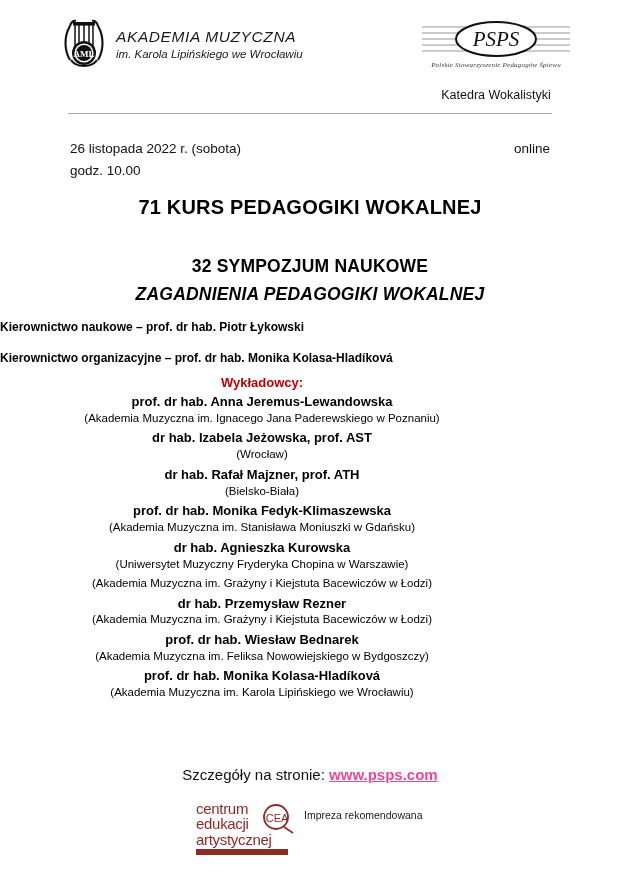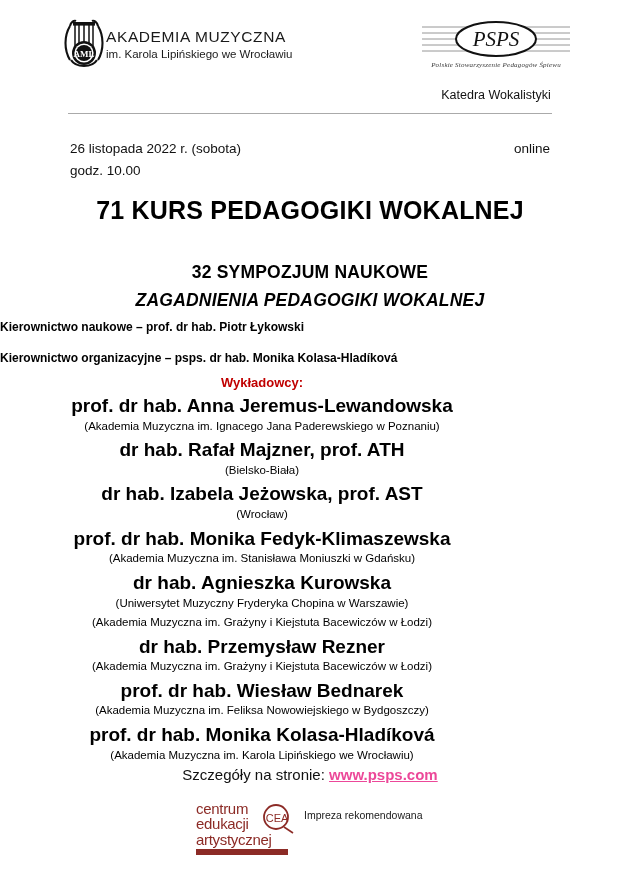--- a/index.html
+++ b/index.html
@@ -35,21 +35,23 @@
     top: 16px;
     display: flex;
     align-items: center;
   }
   .lyre-icon {
     width: 44px;
     height: 58px;
     flex: 0 0 auto;
   }
   .am-text {
+    margin-left: 10px;
     line-height: 1.18;
+    font-style: italic;
   }
   .am-title {
     font-size: 15.5px;
     letter-spacing: 0.6px;
     color: #1a1a1a;
     white-space: nowrap;
   }
   .am-sub {
     font-size: 11.5px;
     color: #1a1a1a;
@@ -121,21 +123,21 @@
 
   
   .titles {
     position: absolute;
     left: 0;
     top: 196px;
     width: 620px;
     text-align: center;
   }
   .title-main {
-    font-size: 25px;
+    font-size: 20px;
     font-weight: bold;
     letter-spacing: 0.2px;
     color: #000;
   }
   .title-second {
     font-size: 17.5px;
     font-weight: bold;
     margin-top: 37px;
     letter-spacing: 0.2px;
     color: #000;
@@ -180,21 +182,21 @@
     color: #C00000;
     margin-bottom: 1px;
   }
   .lect-item {
     margin-top: 4px;
   }
   .lect-item:first-of-type {
     margin-top: 0;
   }
   .lect-name {
-    font-size: 19px;
+    font-size: 13px;
     font-weight: bold;
     color: #000;
     line-height: 1.3;
   }
   .lect-aff {
     font-size: 11.5px;
     color: #000;
     line-height: 1.35;
     margin-top: 0px;
   }
@@ -328,37 +330,37 @@
   </div>
 
   <div class="titles">
     <div class="title-main">71 KURS PEDAGOGIKI WOKALNEJ</div>
     <div class="title-second">32 SYMPOZJUM NAUKOWE</div>
     <div class="title-third">ZAGADNIENIA PEDAGOGIKI WOKALNEJ</div>
   </div>
 
   <div class="leadership">
     <div class="lead-line">Kierownictwo naukowe – prof. dr hab. Piotr Łykowski</div>
-    <div class="lead-line">Kierownictwo organizacyjne – psps. dr hab. Monika Kolasa-Hladíková</div>
+    <div class="lead-line">Kierownictwo organizacyjne – prof. dr hab. Monika Kolasa-Hladíková</div>
   </div>
 
   <div class="lecturers">
     <div class="lect-heading">Wykładowcy:</div>
 
     <div class="lect-item">
       <div class="lect-name">prof. dr hab. Anna Jeremus-Lewandowska</div>
       <div class="lect-aff">(Akademia Muzyczna im. Ignacego Jana Paderewskiego w Poznaniu)</div>
     </div>
     <div class="lect-item">
+      <div class="lect-name">dr hab. Izabela Jeżowska, prof. AST</div>
+      <div class="lect-aff">(Wrocław)</div>
+    </div>
+    <div class="lect-item">
       <div class="lect-name">dr hab. Rafał Majzner, prof. ATH</div>
       <div class="lect-aff">(Bielsko-Biała)</div>
-    </div>
-    <div class="lect-item">
-      <div class="lect-name">dr hab. Izabela Jeżowska, prof. AST</div>
-      <div class="lect-aff">(Wrocław)</div>
     </div>
     <div class="lect-item">
       <div class="lect-name">prof. dr hab. Monika Fedyk-Klimaszewska</div>
       <div class="lect-aff">(Akademia Muzyczna im. Stanisława Moniuszki w Gdańsku)</div>
     </div>
     <div class="lect-item">
       <div class="lect-name">dr hab. Agnieszka Kurowska</div>
       <div class="lect-aff">(Uniwersytet Muzyczny Fryderyka Chopina w Warszawie)</div>
     </div>
     <div class="lect-item">

